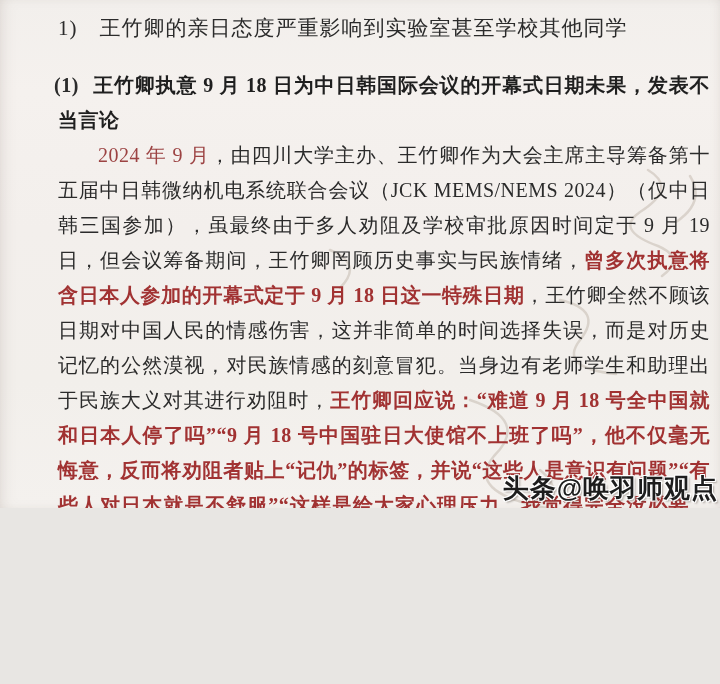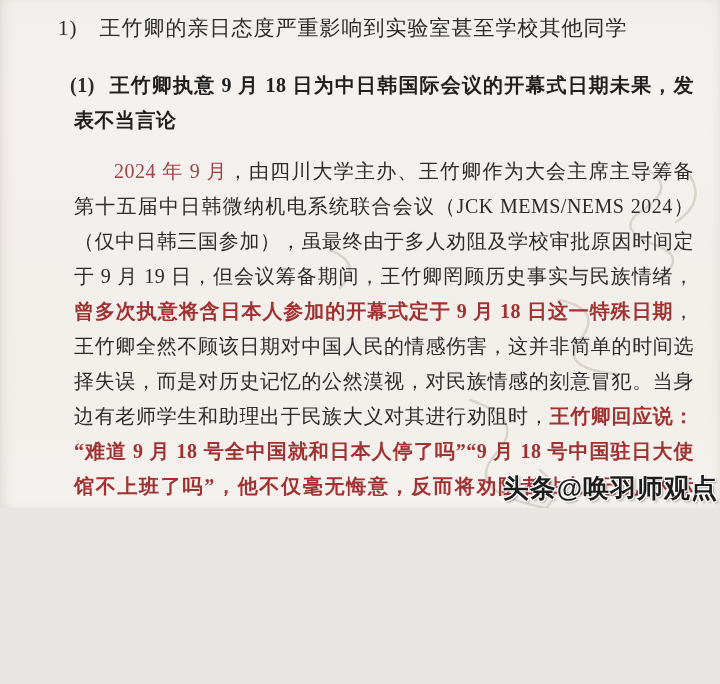--- a/index.html
+++ b/index.html
@@ -16,21 +16,21 @@
   }
   .doc{
     position:absolute;inset:0;
     box-sizing:border-box;
     padding:12px 10px 0 58px;
     font-size:20px;
     line-height:35px;
     letter-spacing:.5px;
     text-align:justify;
   }
-  p.para{margin:16px;}
+  p.para{margin:0;}
   .heading{margin:0 0 24px;line-height:32px;font-size:21px;letter-spacing:1px;text-align:left;}
   .heading .marker{margin-right:22px;}
   .para-a{font-weight:bold;}
   .para-a .marker{font-weight:bold;margin-left:-4px;margin-right:14px;}
   .indent{text-indent:2em;}
   .para-c{margin-top:6px;}
   .seg{color:#2b2b2b;}
   .b{font-weight:bold;color:#1f1f1f;}
   .rb{color:#a13232;font-weight:bold;}
   .r{color:#9c4343;}

